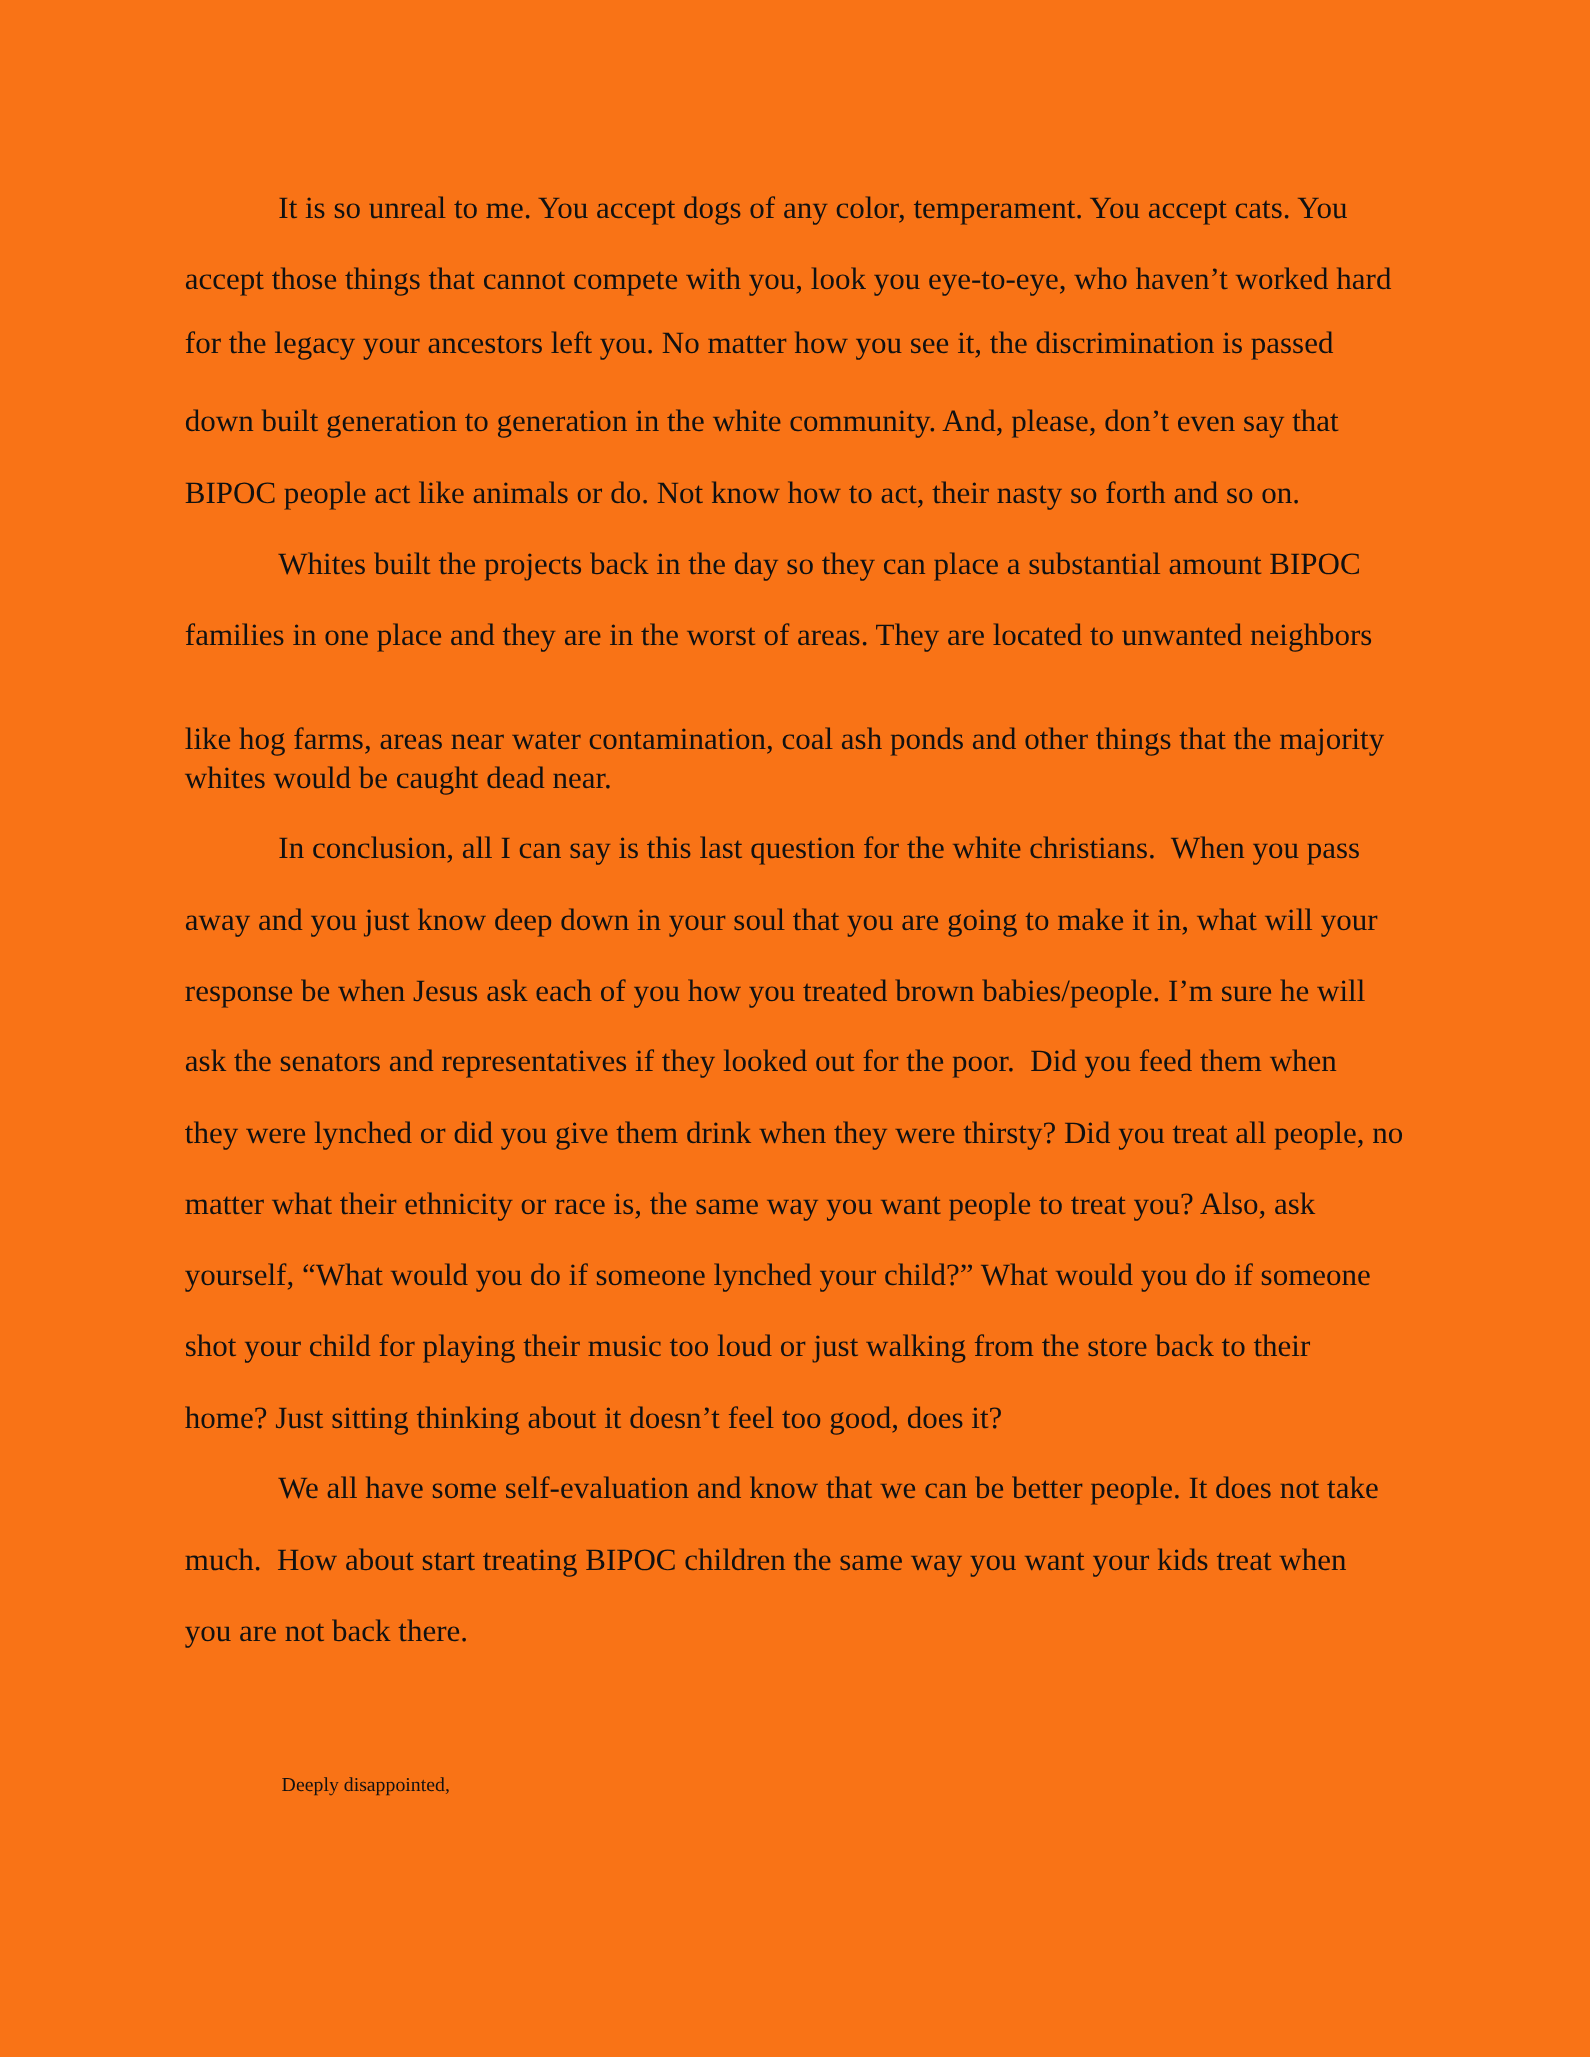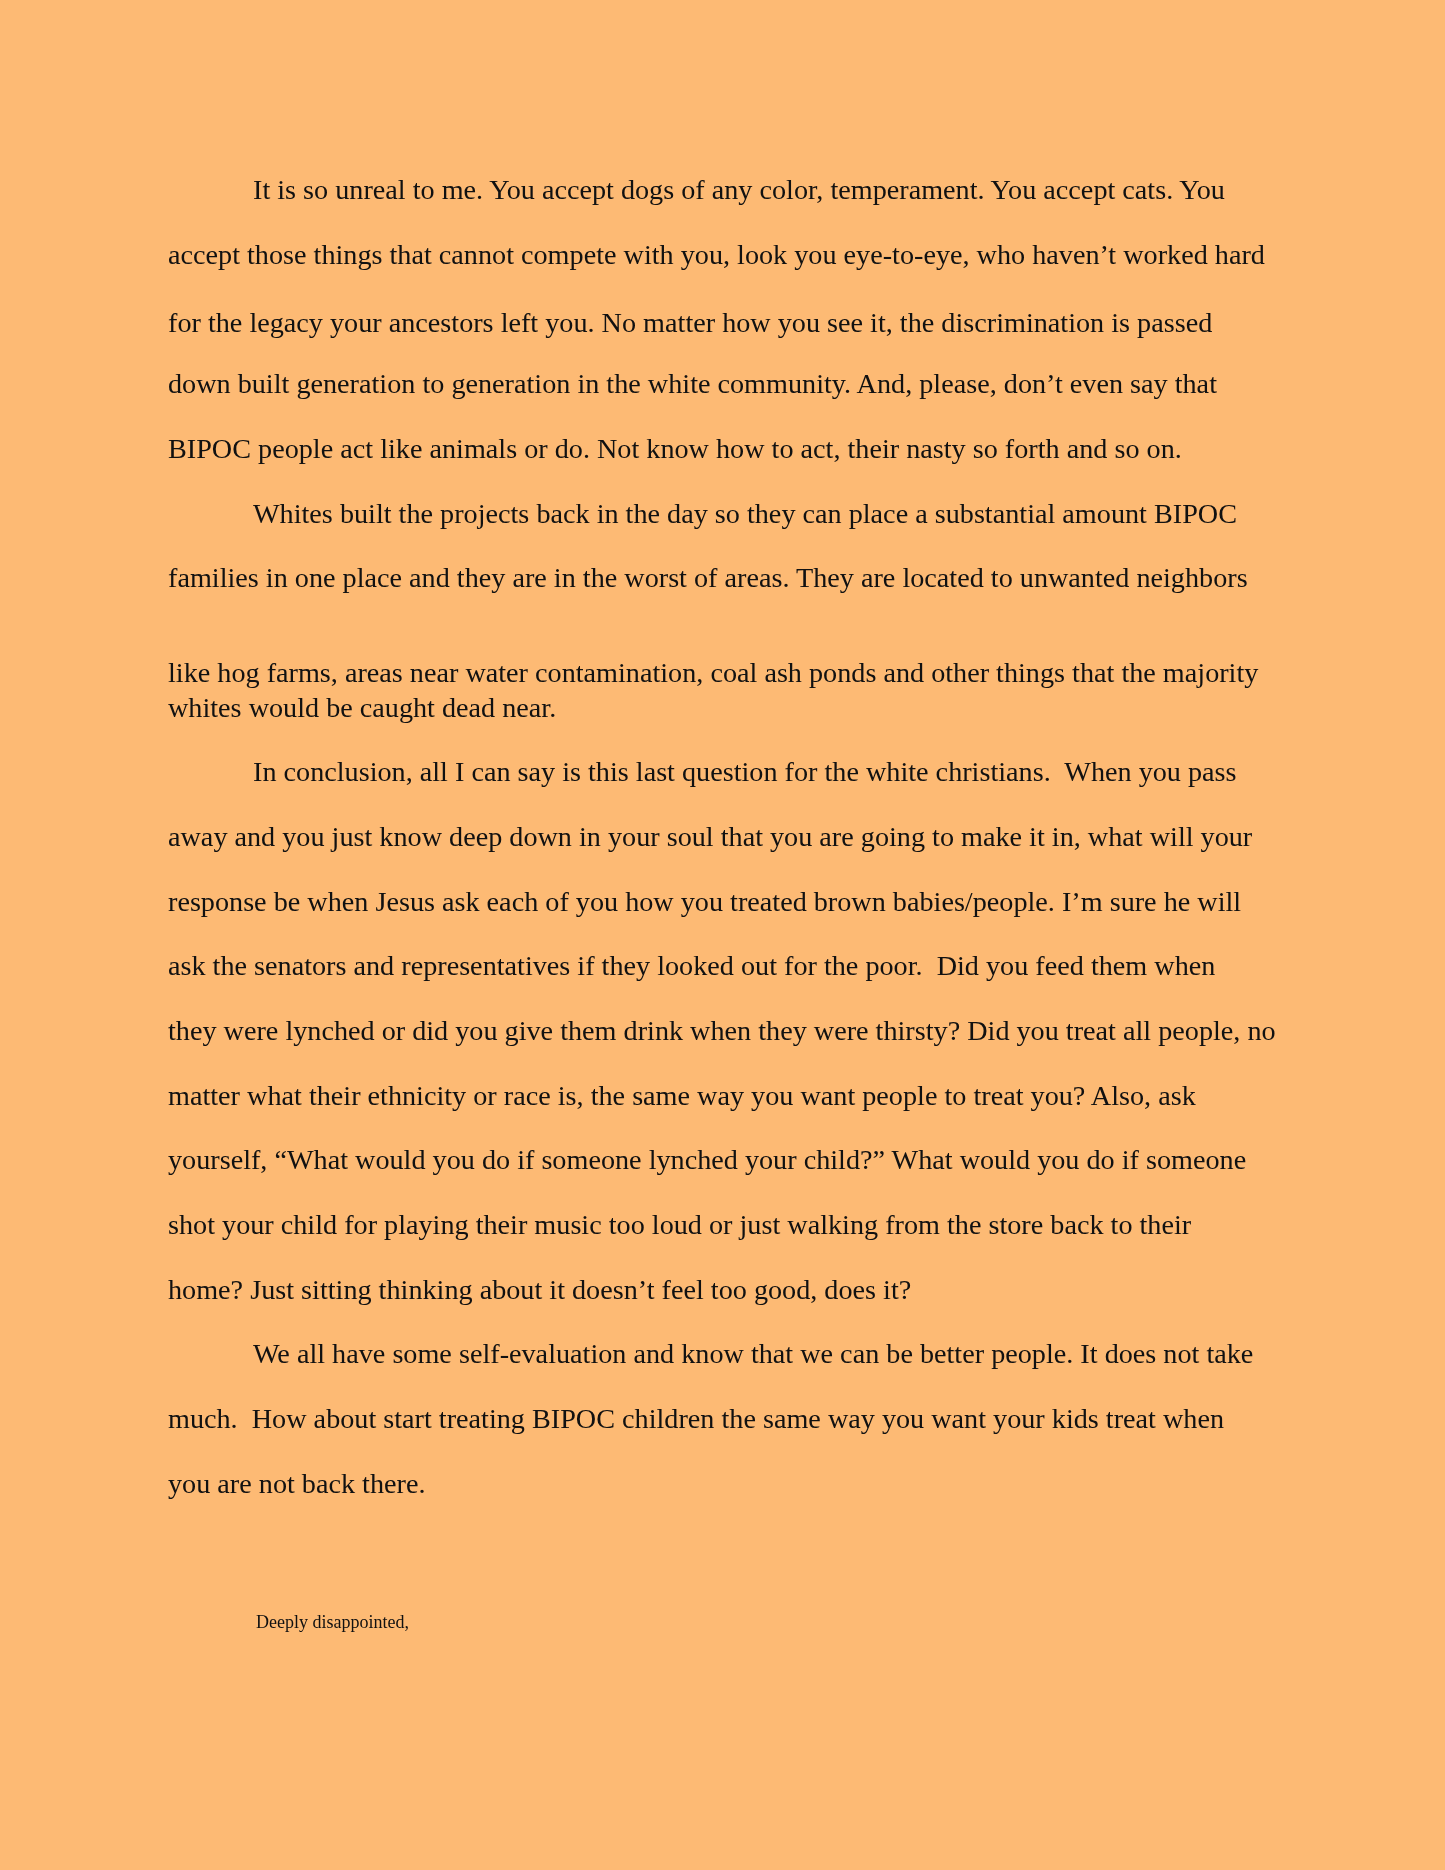--- a/index.html
+++ b/index.html
@@ -14,21 +14,21 @@
       overflow: hidden;
       font-family: "Liberation Serif", "DejaVu Serif", serif;
       color: #111111;
     }
     .page {
       position: absolute;
       left: 0;
       top: 0;
       width: 1445px;
       height: 1870px;
-      background: #fdba74;
+      background: #f97316;
     }
     .line {
       position: absolute;
       left: 168px;
       white-space: nowrap;
       font-size: 28.2px;
       line-height: 28px;
       height: 28px;
       letter-spacing: 0;
     }
@@ -45,21 +45,21 @@
     }
   </style>
 </head>
 <body>
 
 <div class="page">
 
   <div>
     <div class="line indent" style="top:176px">It is so unreal to me. You accept dogs of any color, temperament. You accept cats. You</div>
     <div class="line" style="top:241px">accept those things that cannot compete with you, look you eye-to-eye, who haven’t worked hard</div>
-    <div class="line" style="top:309px">for the legacy your ancestors left you. No matter how you see it, the discrimination is passed</div>
+    <div class="line" style="top:299px">for the legacy your ancestors left you. No matter how you see it, the discrimination is passed</div>
     <div class="line" style="top:370px">down built generation to generation in the white community. And, please, don’t even say that</div>
     <div class="line" style="top:435px">BIPOC people act like animals or do. Not know how to act, their nasty so forth and so on.</div>
   </div>
 
   <div>
     <div class="line indent" style="top:500px">Whites built the projects back in the day so they can place a substantial amount BIPOC</div>
     <div class="line" style="top:564px">families in one place and they are in the worst of areas. They are located to unwanted neighbors</div>
     <div class="line" style="top:659px">like hog farms, areas near water contamination, coal ash ponds and other things that the majority</div>
     <div class="line" style="top:694px">whites would be caught dead near.</div>
   </div>

